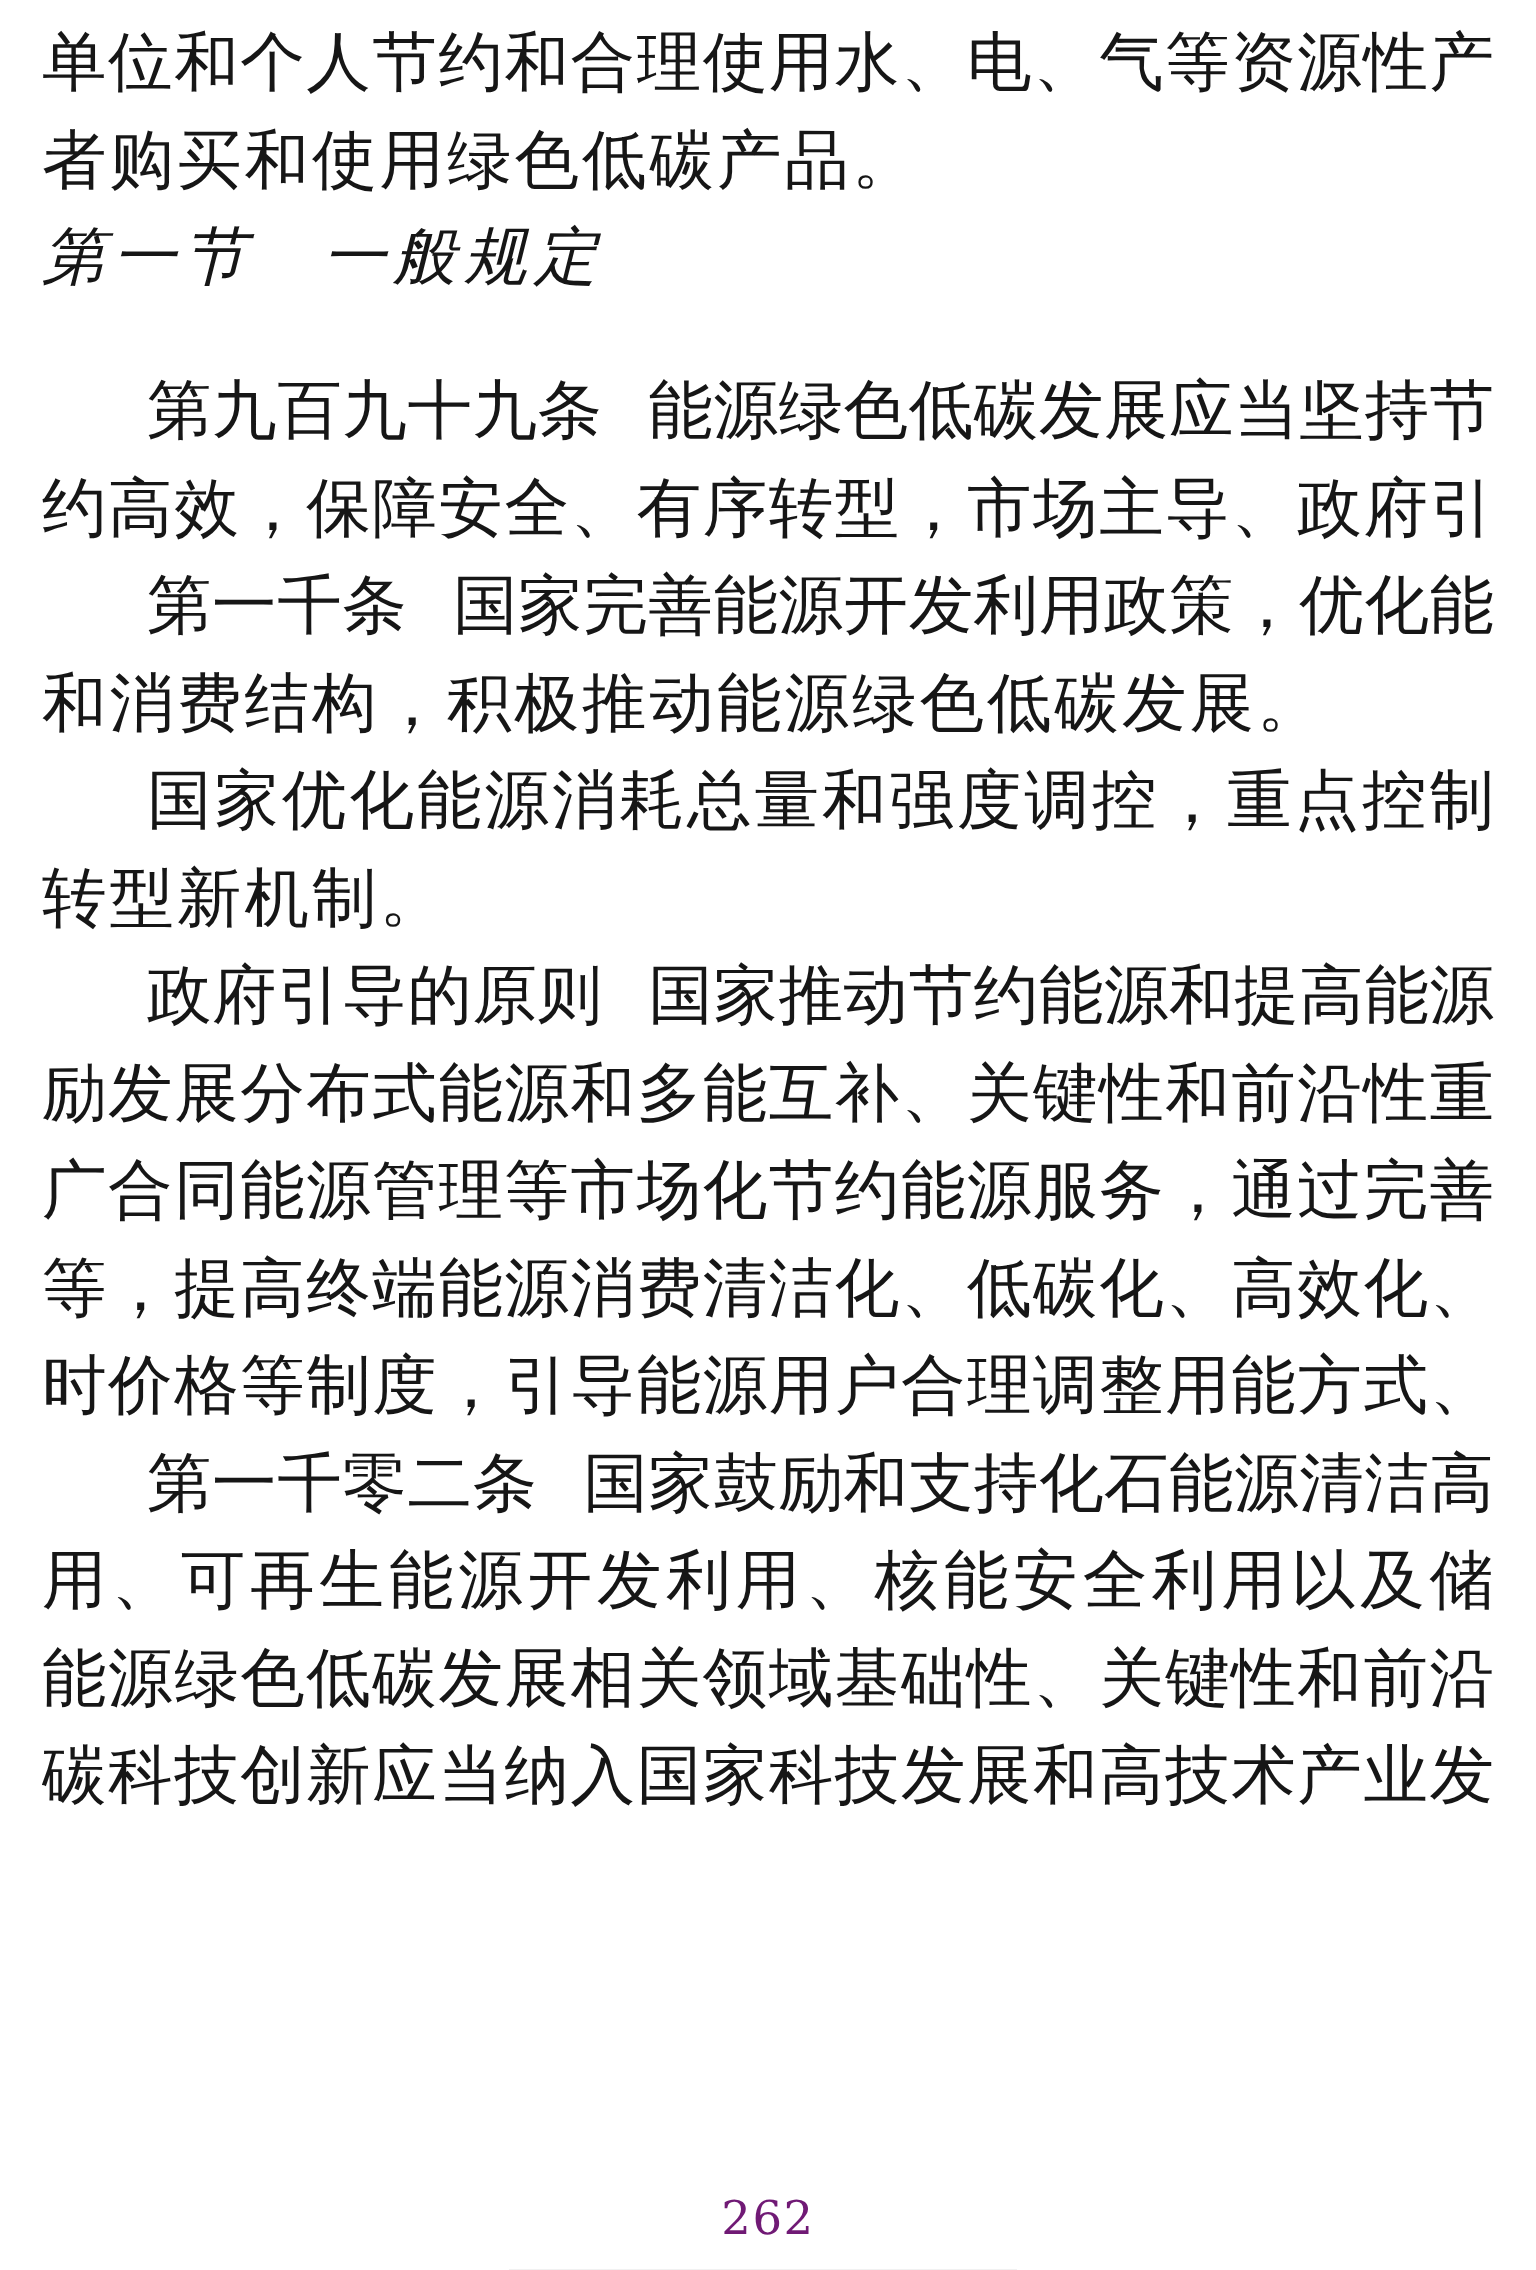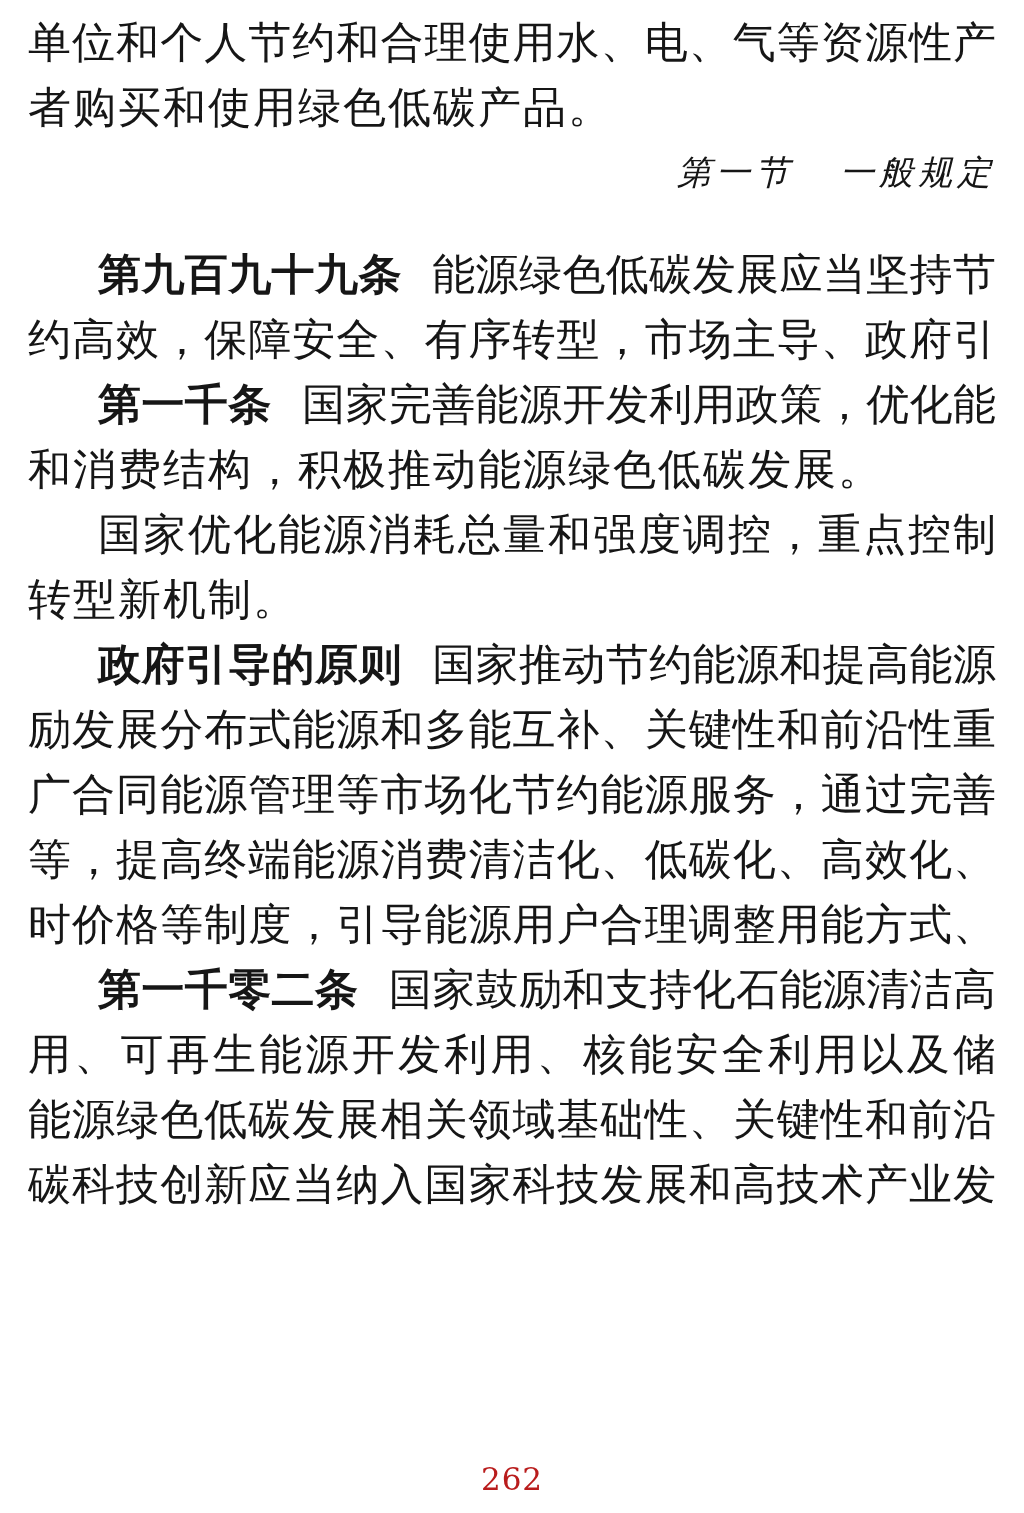--- a/index.html
+++ b/index.html
@@ -41,21 +41,21 @@
     text-align-last: justify;
     text-justify: inter-character;
   }
   
   .indent {
     text-indent: 70px;
   }
   
   .art-num {
     font-family: "DejaVu Sans", "Liberation Sans", sans-serif;
-    font-weight: 700;
+    font-weight: 400;
   }
   .ngap {
     display: inline-block;
     width: 30px;
   }
   
   .chapter {
     height: 65px;
     line-height: 65px;
     margin-top: 30px;
@@ -66,45 +66,45 @@
     letter-spacing: 2px;
   }
   .hgap {
     display: inline-block;
     width: 36px;
   }
   
   .section {
     height: 65px;
     line-height: 65px;
-    text-align: right;
+    text-align: left;
     font-family: Liberation Serif, serif;
     font-style: italic;
-    font-size: 34px;
+    font-size: 42px;
     letter-spacing: 5px;
   }
   .sgap {
     display: inline-block;
     width: 46px;
   }
   .articles-gap {
     height: 37px;
   }
   
   .pageno {
     position: absolute;
     left: 0;
     right: 0;
     top: 1461px;
     height: 36px;
     line-height: 36px;
     text-align: center;
     font-size: 31px;
     letter-spacing: 1px;
-    color: #b91c1c;
+    color: #701a75;
   }
 </style>
 </head>
 <body>
 
 <div class="doc-page">
   <div class="flow">
 
     <div class="line fill">单位和个人节约和合理使用水、电、气等资源性产品，鼓励消费</div>
     <div class="line">者购买和使用绿色低碳产品。</div>

